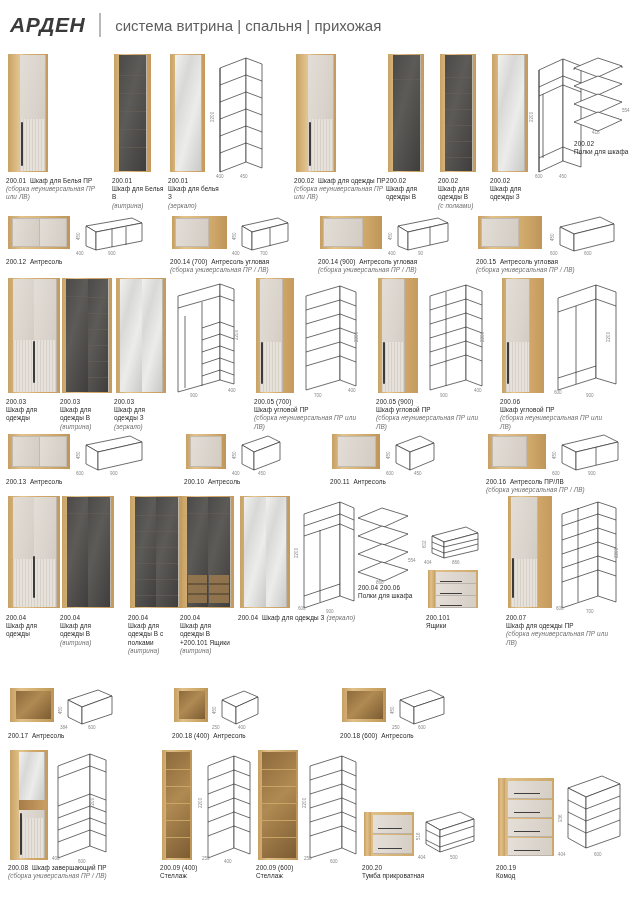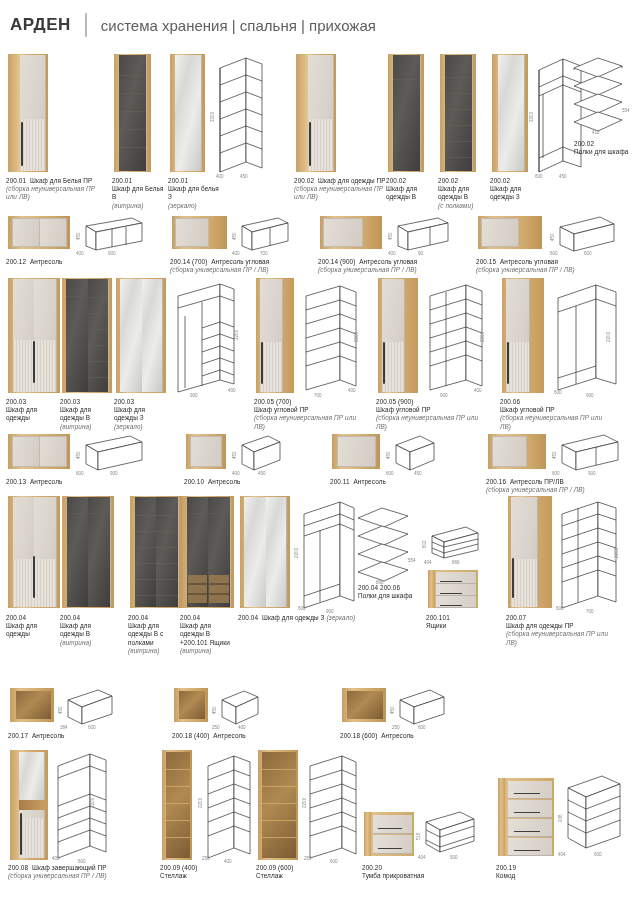--- a/index.html
+++ b/index.html
@@ -6,21 +6,21 @@
   body{
     width:636px;height:916px;
     background:#ffffff;
     font-family:"Liberation Sans","DejaVu Sans",sans-serif;
     color:#2b2b2b;
     overflow:hidden;
     position:relative;
   }
   
   #header{display:flex;align-items:center;padding:8px 0 0 10px;height:34px;}
-  #brand{font-size:17px;font-weight:bold;letter-spacing:.5px;color:#3a3a3a;}
+  #brand{font-size:21px;font-weight:bold;letter-spacing:.5px;color:#3a3a3a;font-style:italic;}
   #brand-divider{width:2px;height:24px;background:#b9b9b9;margin:0 14px;}
   #tagline{font-size:15px;color:#5e5e5e;font-weight:normal;}
 
   
   .row{position:relative;width:636px;}
   .cell{position:absolute;}
   .cap{font-size:6.4px;line-height:8.2px;color:#262626;letter-spacing:.1px;}
   .cap .code{white-space:nowrap;}
   .cap .it{font-style:italic;color:#6d6d6d;}
   .cap.inline .code{display:inline;}
@@ -52,21 +52,21 @@
   svg.tech .thin{stroke-width:0.5;stroke:#444;}
   svg.tech .fill-w{fill:#ffffff;}
   svg.tech text{font-family:"Liberation Sans",sans-serif;font-size:4.6px;fill:#8a8a8a;stroke:none;}
 </style>
 </head>
 <body>
 
 <div id="header">
   <div id="brand">АРДЕН</div>
   <div id="brand-divider"></div>
-  <div id="tagline">система хранения | спальня | прихожая</div>
+  <div id="tagline">система витрина | спальня | прихожая</div>
 </div>
 
 <div class="row" style="height:170px;">
 
   <div class="cell" style="left:8px;top:12px;">
     <div class="ward" style="width:40px;height:118px;">
       <div class="carcass"></div>
       <div class="door" style="left:12px;right:2px;">
         <div class="fluted" style="height:52px;"></div>
       </div>

